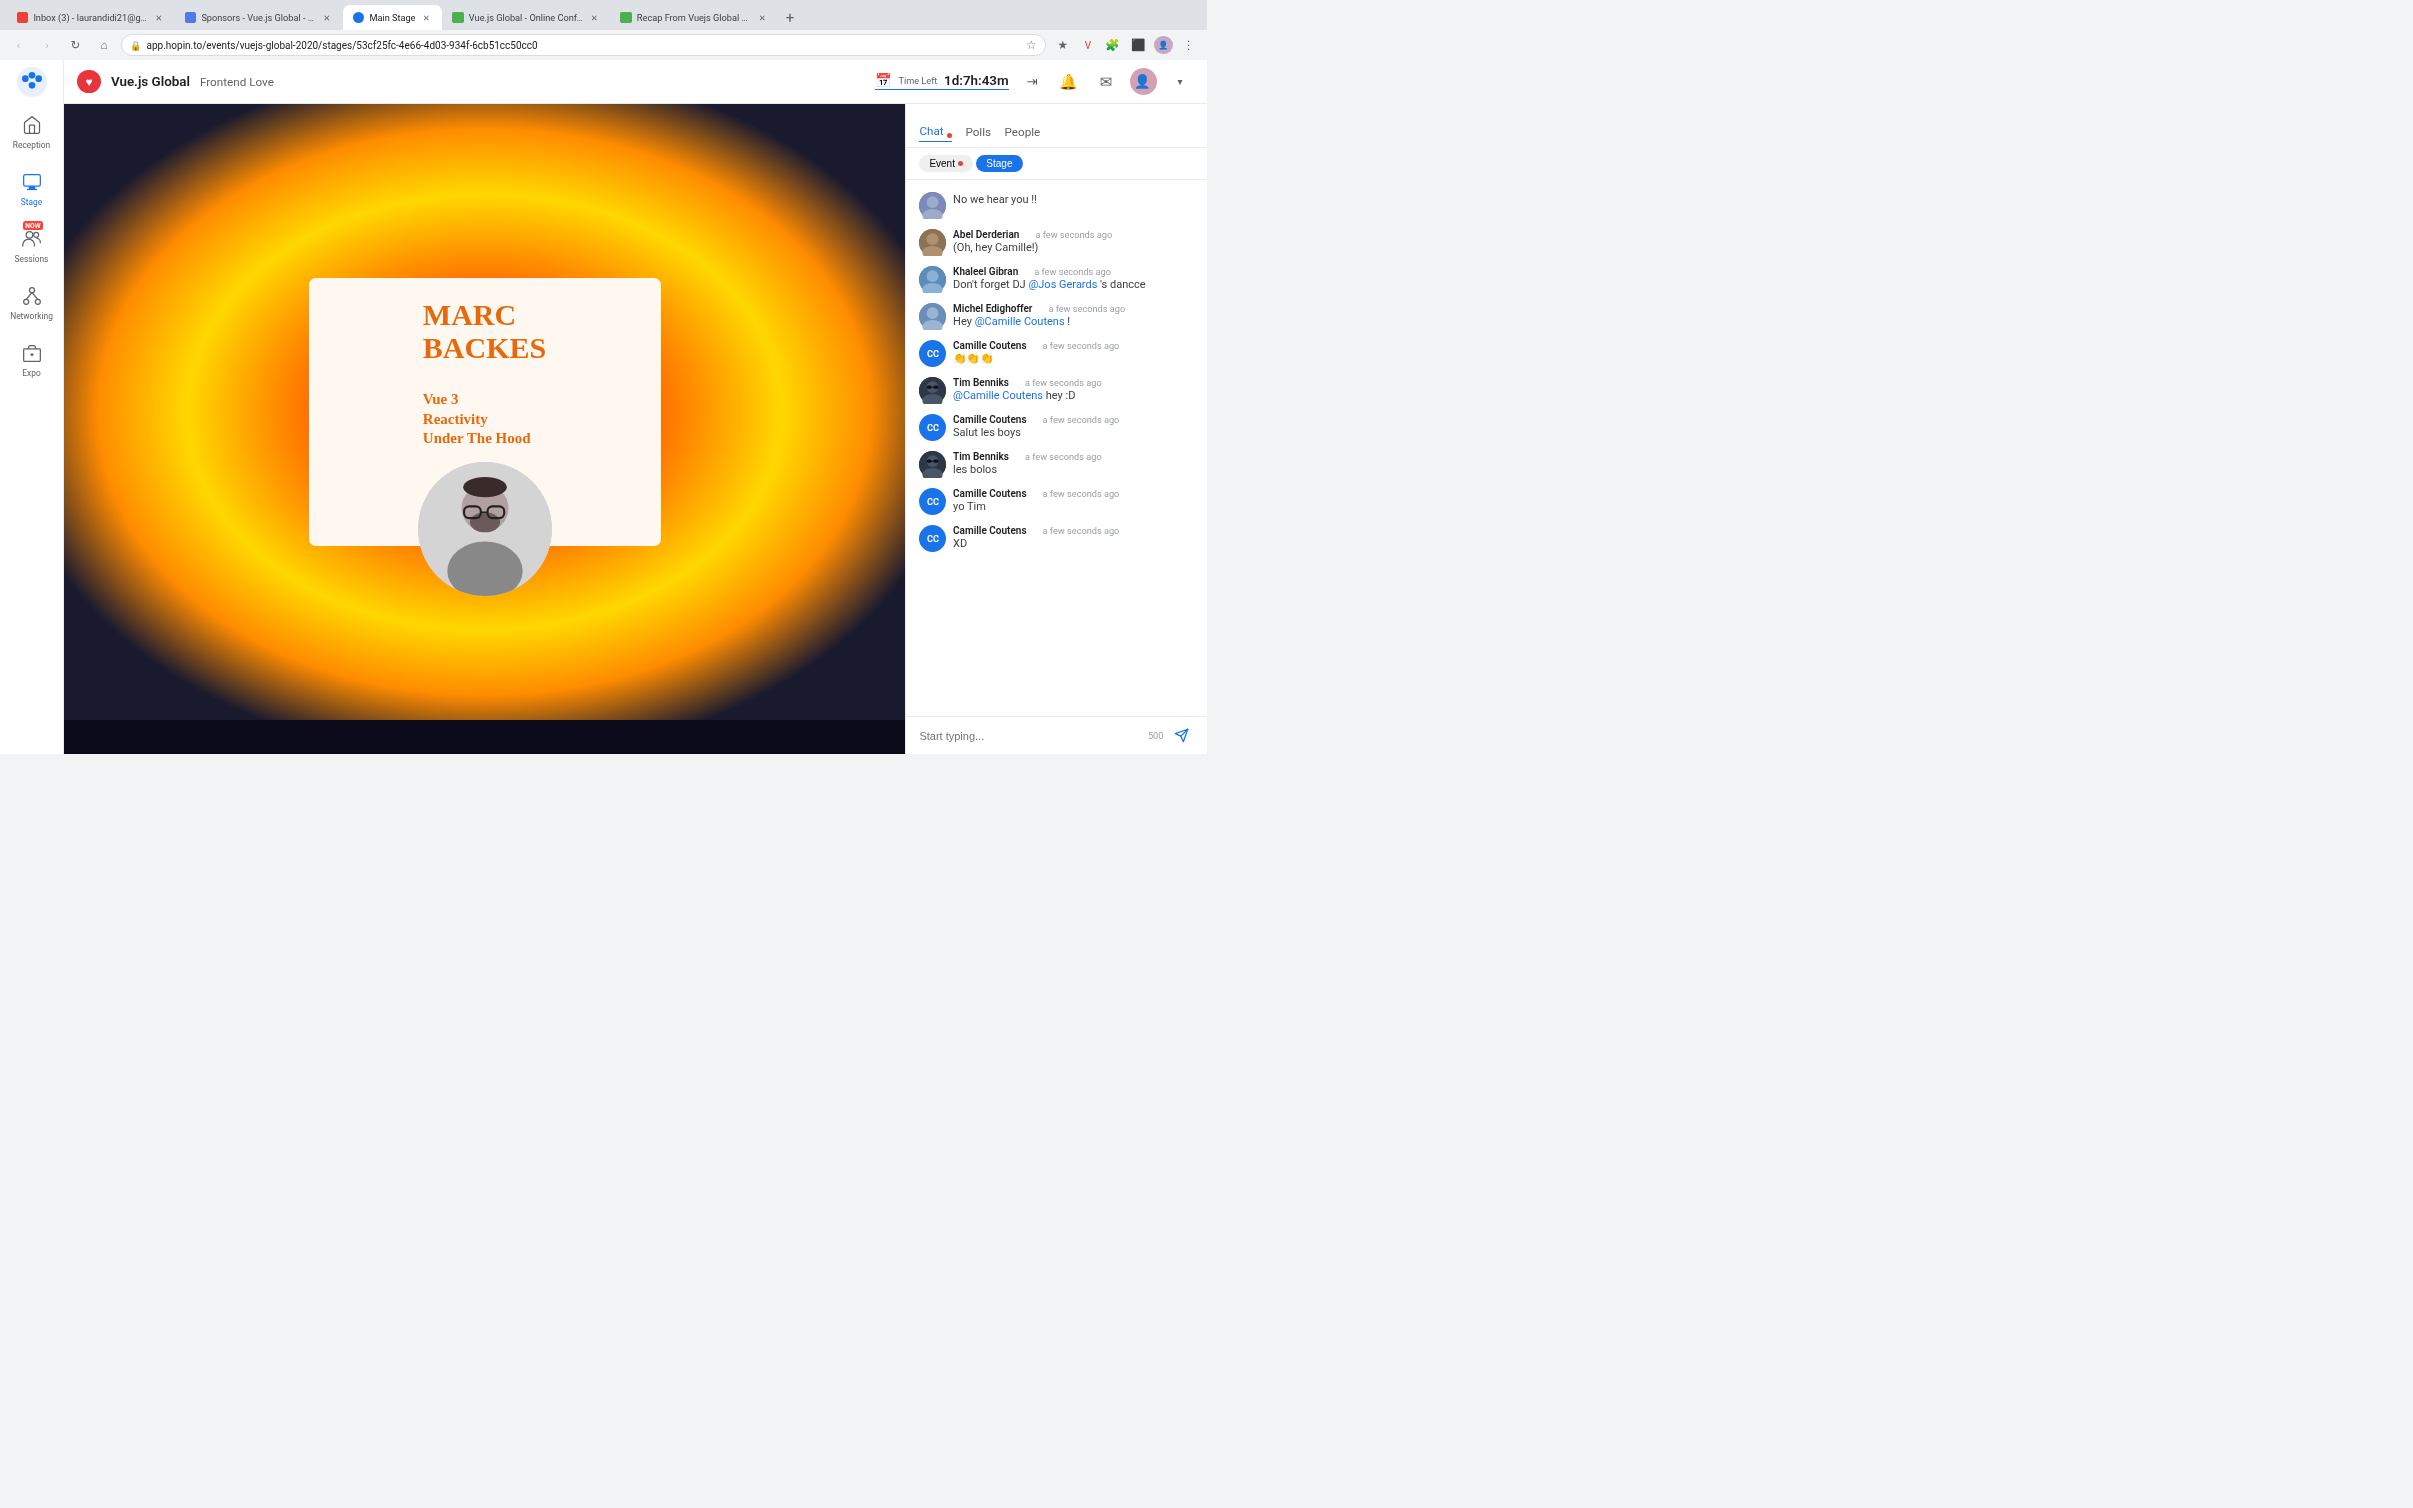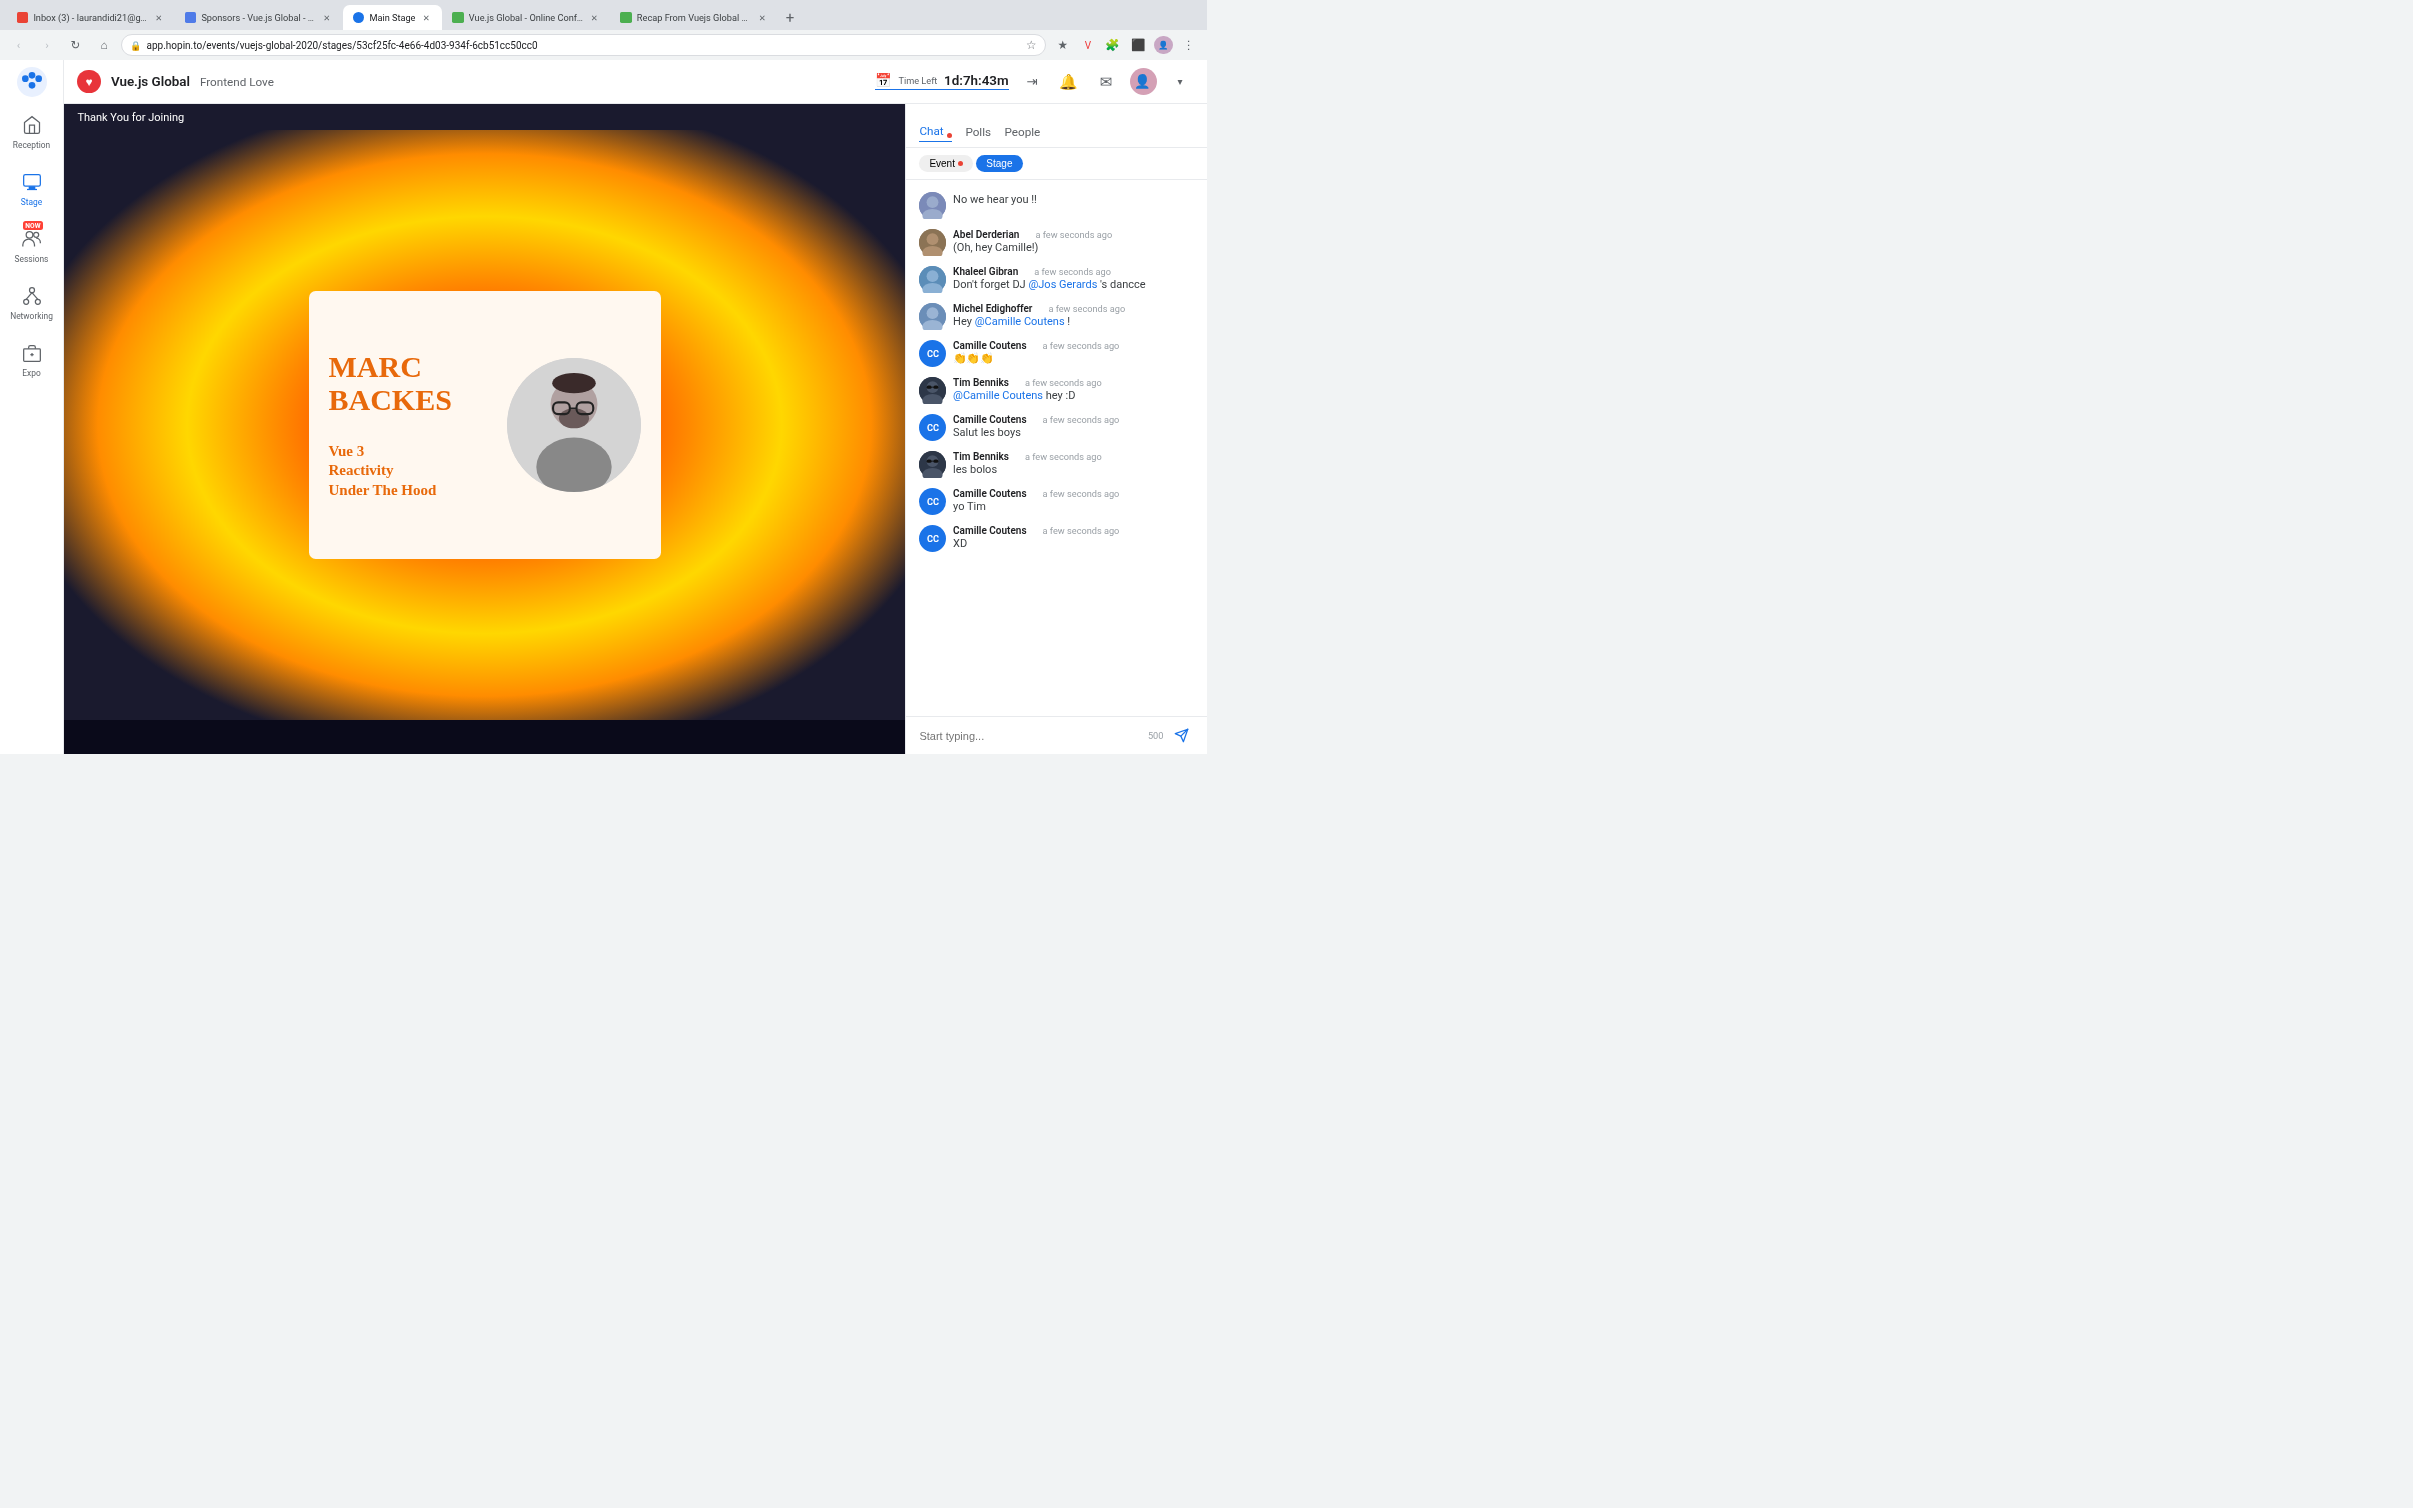--- a/index.html
+++ b/index.html
@@ -34,21 +34,21 @@
     .sidebar-item-label { font-size: 8.4px; color: #5f6368; text-align: center; }
     .sidebar-item.active .sidebar-item-label { color: #1a73e8; }
     .sidebar-item-wrapper { position: relative; }
     .now-badge { position: absolute; top: 3.4px; right: 17px; background: #ff4136; color: #fff; font-size: 6.7px; font-weight: 700; padding: 0.8px 2.5px; border-radius: 2.5px; }
 
     
     .main-content { flex: 1; display: flex; flex-direction: column; overflow: hidden; background: #1a1a2e; }
     .thank-you-bar { background: #1a1a2e; color: #fff; padding: 6.7px 13.4px; font-size: 11px; flex-shrink: 0; }
     .video-area { flex: 1; position: relative; display: flex; align-items: center; justify-content: center; overflow: hidden; }
     .video-bg { width: 100%; height: 100%; background: radial-gradient(ellipse at center, #8B0000 0%, #FF4500 20%, #FF8C00 35%, #FFD700 50%, #FF8C00 65%, #1a1a2e 80%); display: flex; align-items: center; justify-content: center; }
-    .presentation-card { background: #fff8f0; border-radius: 6.7px; width: 352px; height: 268px; display: flex; align-items: center; padding: 20px; gap: 13.4px; position: relative; }
+    .presentation-card { background: #fff8f0; border-radius: 6.7px; width: 352px; height: 268px; display: flex; align-items: center; padding: 20px; gap: 13.4px; position: relative; flex-direction: column; }
     .presentation-text { flex: 1; }
     .presenter-name { font-family: Georgia, serif; font-size: 30px; font-weight: 900; color: #E8690B; line-height: 1.1; }
     .presentation-title { font-family: Georgia, serif; font-size: 15px; font-weight: 700; color: #E8690B; line-height: 1.3; margin-top: 26px; }
     .presenter-photo { width: 134px; height: 134px; border-radius: 50%; background: #d4d4d4; overflow: hidden; flex-shrink: 0; display: flex; align-items: center; justify-content: center; }
     .bottom-bar { height: 34px; background: #0a0a1a; flex-shrink: 0; }
 
     
     .app-header { height: 44px; background: #fff; border-bottom: 0.8px solid #e8eaed; display: flex; align-items: center; padding: 0 13.4px; gap: 10px; flex-shrink: 0; }
     .event-logo { width: 23.5px; height: 23.5px; background: #e8343a; border-radius: 50%; display: flex; align-items: center; justify-content: center; color: #fff; font-size: 11.7px; flex-shrink: 0; }
     .event-title { font-size: 13.4px; font-weight: 600; color: #202124; }
@@ -237,23 +237,20 @@
       <div class="exit-btn">⇥</div>
       <div class="header-icon-btn">🔔</div>
       <div class="header-icon-btn">✉</div>
       <div class="user-avatar">👤</div>
       <div class="header-icon-btn" style="font-size:10px;">▾</div>
     </div>
 
     <div class="app-body">
 
       <div class="main-content">
-        <div class="thank-you-bar">
-          <span>Thank You for Joining</span>
-        </div>
         <div class="video-area">
           <div class="video-bg">
             <div class="presentation-card">
               <div class="presentation-text">
                 <div class="presenter-name">MARC<br>BACKES</div>
                 <div class="presentation-title">Vue 3<br>Reactivity<br>Under The Hood</div>
               </div>
               <div class="presenter-photo">
                 <svg width="134" height="134" viewBox="0 0 160 160">
                   <circle cx="80" cy="80" r="80" fill="#d4d4d4"></circle>

